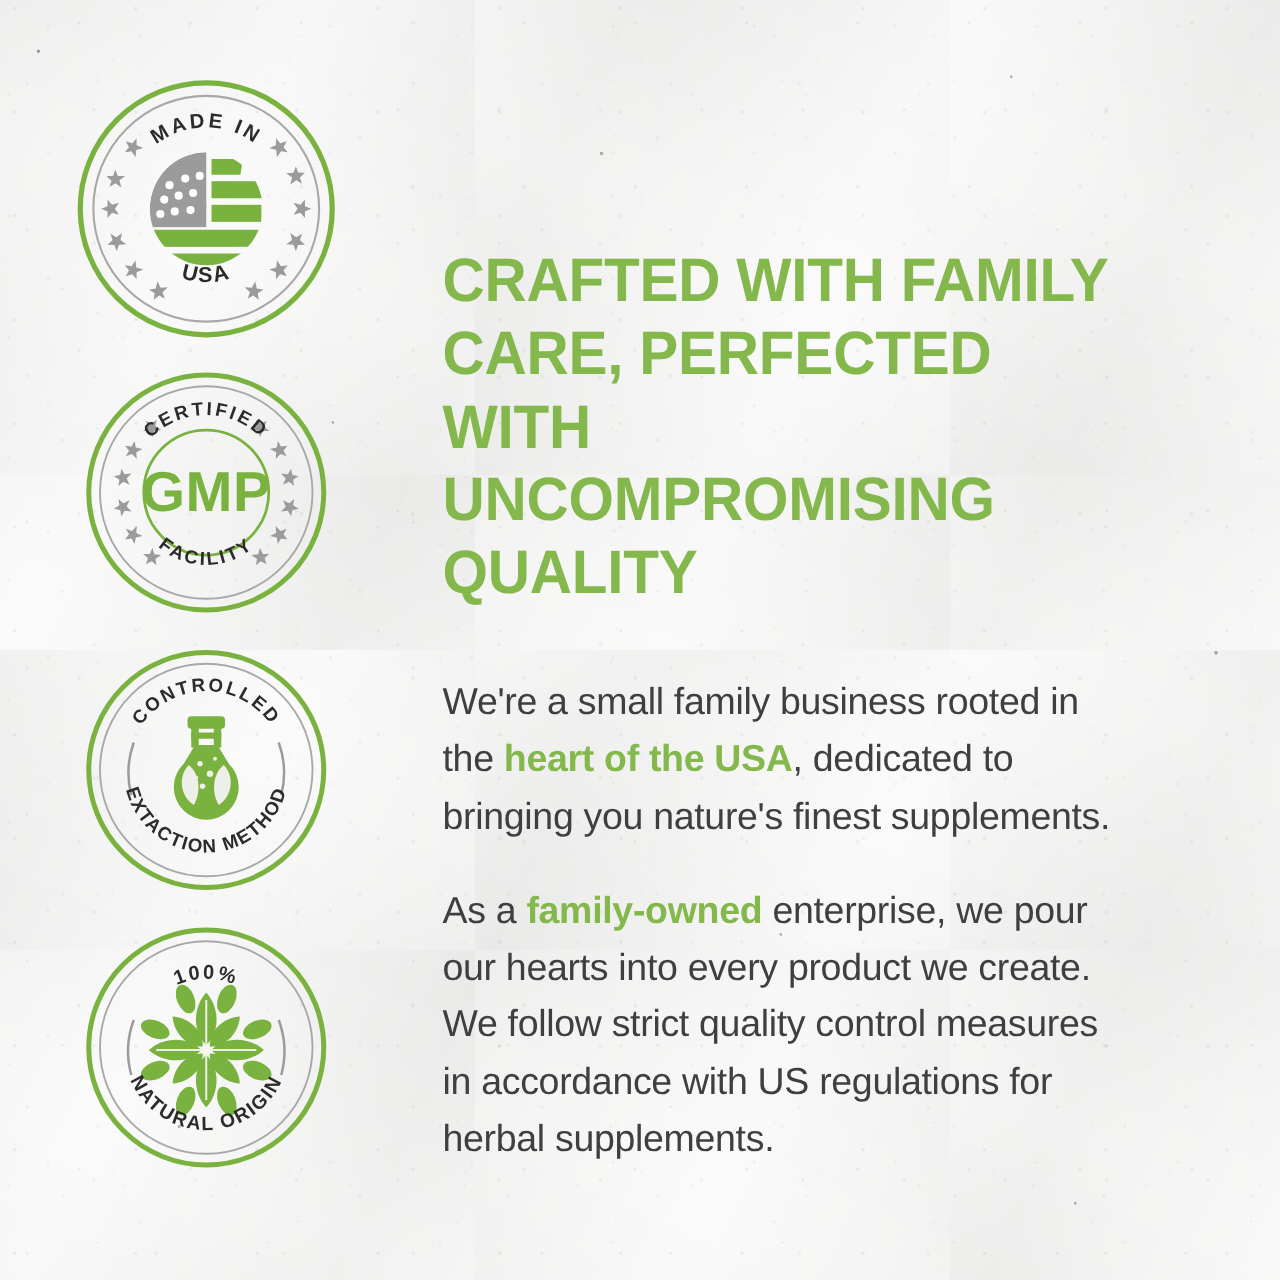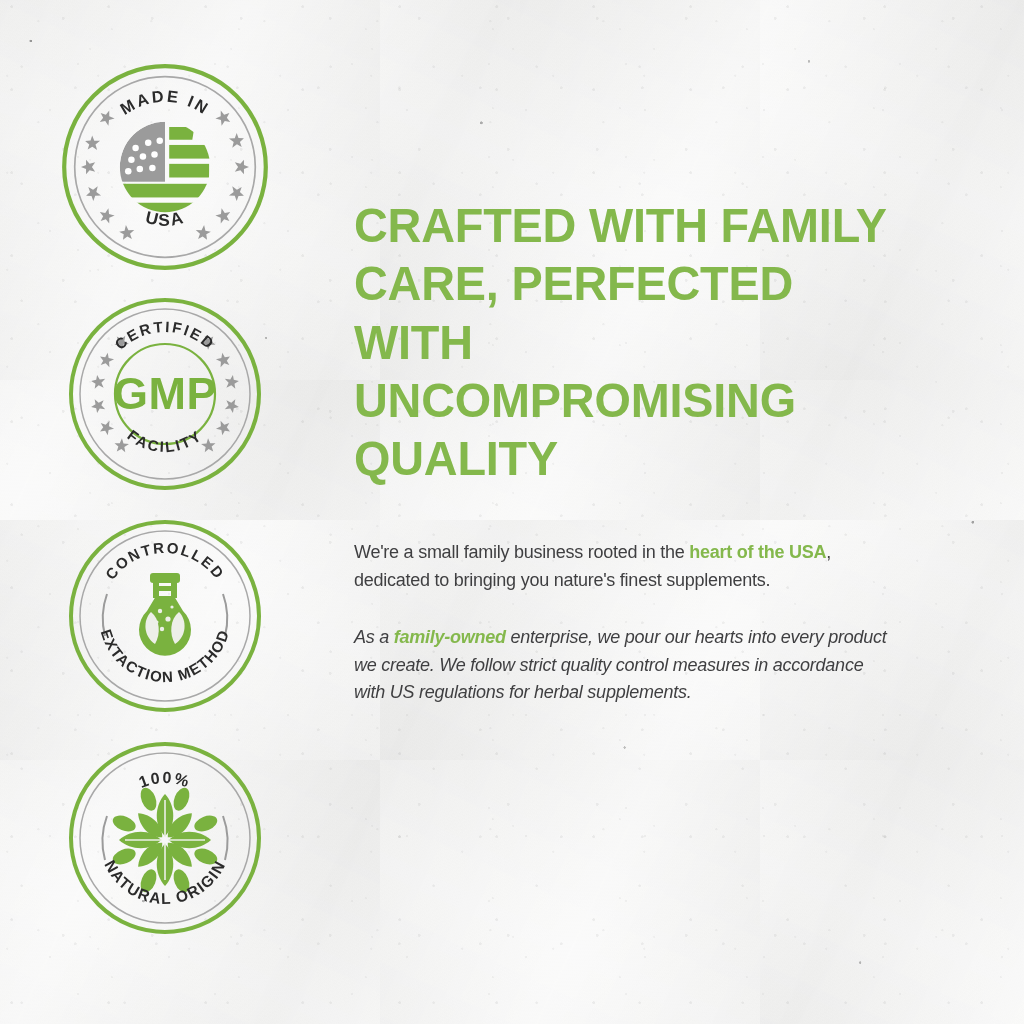--- a/index.html
+++ b/index.html
@@ -98,28 +98,28 @@
     letter-spacing: -0.2px;
     text-transform: uppercase;
     transform: scaleX(0.955);
     transform-origin: left center;
     margin-bottom: 52px;
     max-width: 600px;
   }
 
   .body-paragraph {
     color: #3f3f41;
-    font-size: 18px;
+    font-size: 30px;
     line-height: 1.52;
     letter-spacing: -0.25px;
     max-width: 540px;
     margin-bottom: 30px;
     font-weight: 400;
   }
-  .body-paragraph:last-child { margin-bottom: 16px; font-style: italic; }
+  .body-paragraph:last-child { margin-bottom: 16px; }
 
   .hl {
     color: #84b84c;
     font-weight: bold;
   }
 </style>
 </head>
 <body>
 
 <div id="paper-texture"></div>

